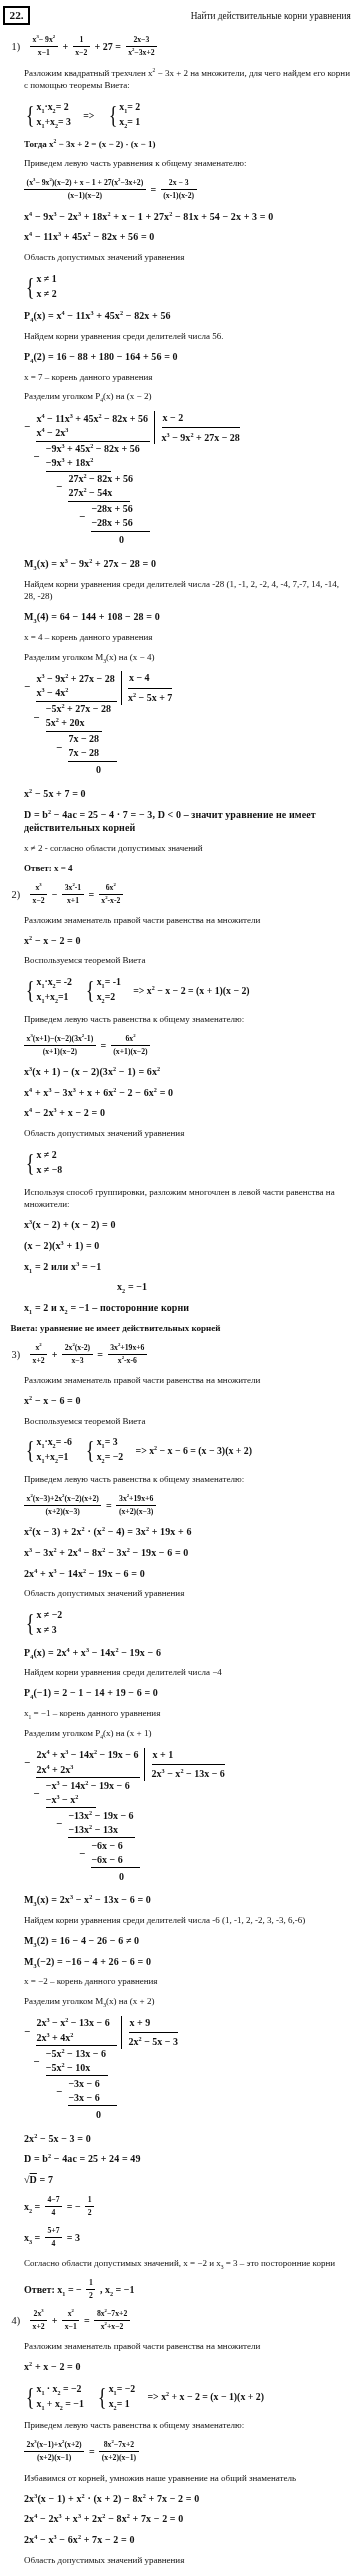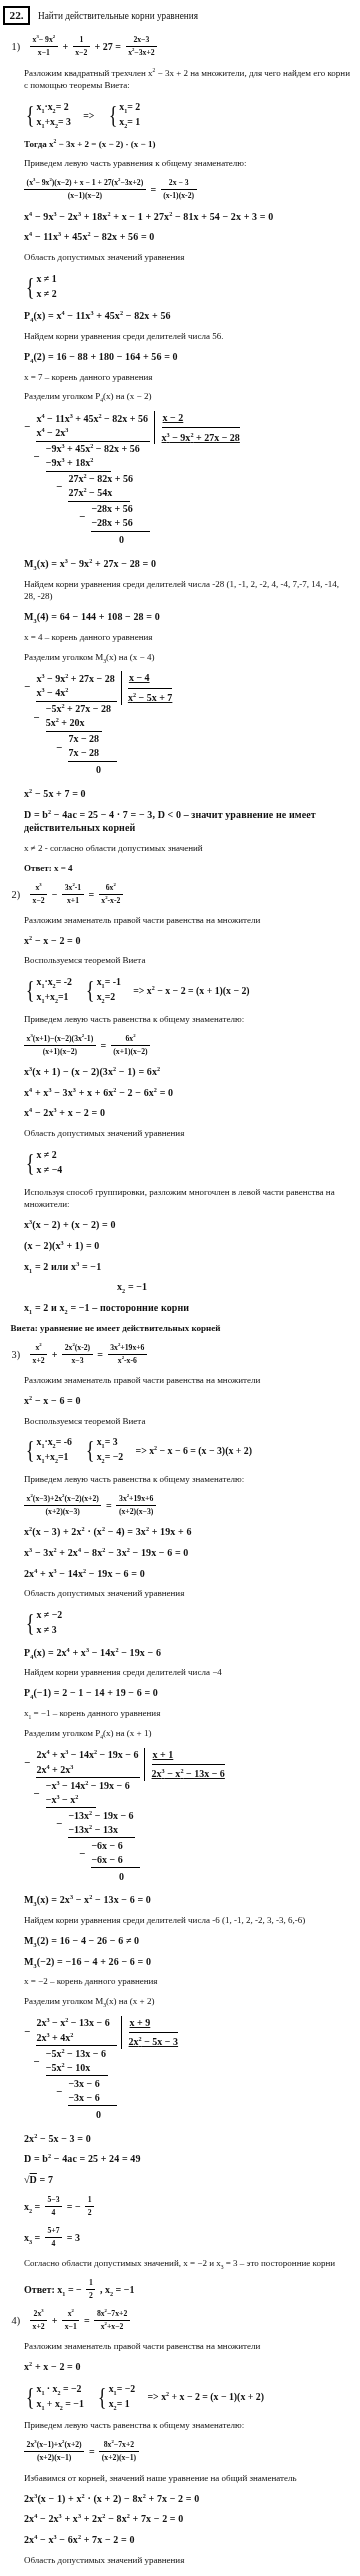--- a/index.html
+++ b/index.html
@@ -4,21 +4,21 @@
 <style>
   html,body{margin:0;padding:0;}
   body{
     width:361px;
     background:#ffffff;
     color:#111;
     font-family:"Liberation Serif","DejaVu Serif",serif;
   }
   .doc{padding:6.2px 10.3px 31px 24px;}
   
-  .hdr{display:flex;align-items:center;gap:9.3px;margin:1px 0 11.3px -19.6px;}
+  .hdr{display:flex;align-items:center;gap:9.3px;margin:1px 0 11.3px -19.6px;justify-content:space-between;}
   .hdr-box{
     border:1px solid #000;
     outline:0.5px solid #000;
     outline-offset:0.8px;
     font-weight:700;font-size:11.3px;line-height:1.15;
     padding:1px 4.1px;
   }
   .hdr-title{font-size:9.3px;}
   
   .t-line{font-size:9px;line-height:1.42;margin:6.7px 0;}
@@ -45,21 +45,21 @@
   
   .longdiv{display:flex;align-items:flex-start;margin:8.2px 0 10.3px;font-size:10px;font-weight:600;line-height:1.35;}
   .ld-left{display:flex;flex-direction:column;}
   .ld-pair{display:flex;align-items:center;}
   .ld-minus{width:12.4px;font-size:10.8px;flex:none;}
   .ld-grow{flex:1;}
   .ld-line{padding:0.5px 0;}
   .ld-ulfull{border-bottom:1.1px solid #000;padding-bottom:1px;}
   .ld-ul{border-bottom:1.1px solid #000;padding:0 17.5px 1px 0;display:inline-block;}
   .ld-final{margin-top:1.5px;}
-  .ld-right{border-left:1.2px solid #000;padding-left:6.2px;margin-left:4.1px;flex:none;text-decoration:underline;}
+  .ld-right{border-left:1.2px solid #000;padding-left:6.2px;margin-left:4.1px;flex:none;}
   .ld-divisor{border-bottom:1.2px solid #000;padding:0 8.2px 2.6px 1px;}
   .ld-quotient{padding-top:2.6px;}
 </style>
 </head>
 <body>
 
 <div class="doc">
   <div class="hdr">
     <div class="hdr-box">
       <span>22.</span>
@@ -259,21 +259,21 @@
       </div>
       <div class="m-line">x<sup>3</sup>(x + 1) − (x − 2)(3x<sup>2</sup> − 1) = 6x<sup>2</sup></div>
       <div class="m-line">x<sup>4</sup> + x<sup>3</sup> − 3x<sup>3</sup> + x + 6x<sup>2</sup> − 2 − 6x<sup>2</sup> = 0</div>
       <div class="m-line">x<sup>4</sup> − 2x<sup>3</sup> + x − 2 = 0</div>
       <div class="t-line">Область допустимых значений уравнения</div>
       <div class="sys">
         <div class="sys-group">
           <span class="brace">{</span>
           <div class="sys-lines">
             <div class="sys-line">x ≠ 2</div>
-            <div class="sys-line">x ≠ −4</div>
+            <div class="sys-line">x ≠ −8</div>
           </div>
         </div>
       </div>
       <div class="t-line">Используя способ группировки, разложим многочлен в левой части равенства на множители:</div>
       <div class="m-line">x<sup>3</sup>(x − 2) + (x − 2) = 0</div>
       <div class="m-line">(x − 2)(x<sup>3</sup> + 1) = 0</div>
       <div class="m-line">x<sub>1</sub> = 2 или x<sup>3</sup> = −1</div>
       <div class="m-line ind2">x<sub>2</sub> = −1</div>
       <div class="m-line">x<sub>1</sub> = 2 и x<sub>2</sub> = −1 – посторонние корни</div>
       <div class="t-line bold outdent">Виета: уравнение не имеет действительных корней</div>
@@ -416,21 +416,21 @@
           <div class="ld-divisor">x + 9</div>
           <div class="ld-quotient">2x<sup>2</sup> − 5x − 3</div>
         </div>
       </div>
       <div class="m-line">2x<sup>2</sup> − 5x − 3 = 0</div>
       <div class="m-line">D = b<sup>2</sup> − 4ac = 25 + 24 = 49</div>
       <div class="m-line">√<span class="ovl">D</span> = 7</div>
       <div class="eq-row">
         <span class="eq-op">x<sub>2</sub> =</span>
         <span class="frac">
-          <span class="num">5−3</span>
+          <span class="num">4−7</span>
           <span class="den">4</span>
         </span>
         <span class="eq-op">= −</span>
         <span class="frac">
           <span class="num">1</span>
           <span class="den">2</span>
         </span>
       </div>
       <div class="eq-row">
         <span class="eq-op">x<sub>3</sub> =</span>
@@ -490,20 +490,20 @@
         <span class="frac">
           <span class="num">2x<sup>3</sup>(x−1)+x<sup>2</sup>(x+2)</span>
           <span class="den">(x+2)(x−1)</span>
         </span>
         <span class="eq-op">=</span>
         <span class="frac">
           <span class="num">8x<sup>2</sup>−7x+2</span>
           <span class="den">(x+2)(x−1)</span>
         </span>
       </div>
-      <div class="t-line">Избавимся от корней, значений наше уравнение на общий знаменатель</div>
+      <div class="t-line">Избавимся от корней, умножив наше уравнение на общий знаменатель</div>
       <div class="m-line">2x<sup>3</sup>(x − 1) + x<sup>2</sup> · (x + 2) − 8x<sup>2</sup> + 7x − 2 = 0</div>
       <div class="m-line">2x<sup>4</sup> − 2x<sup>3</sup> + x<sup>3</sup> + 2x<sup>2</sup> − 8x<sup>2</sup> + 7x − 2 = 0</div>
       <div class="m-line">2x<sup>4</sup> − x<sup>3</sup> − 6x<sup>2</sup> + 7x − 2 = 0</div>
       <div class="t-line">Область допустимых значений уравнения</div>
     </div>
 </div>
 
 
 </body></html>

